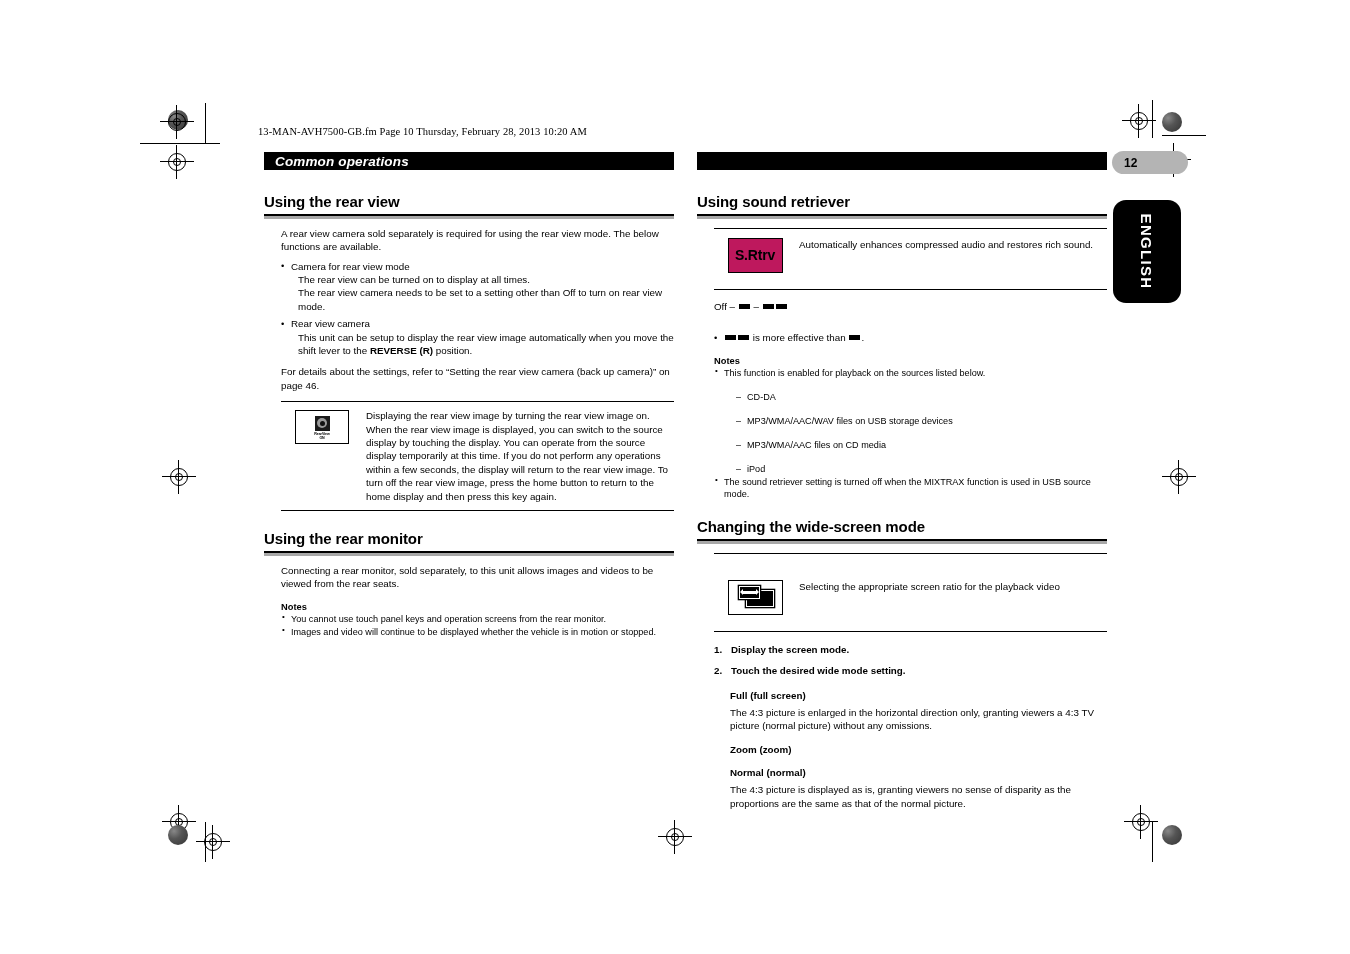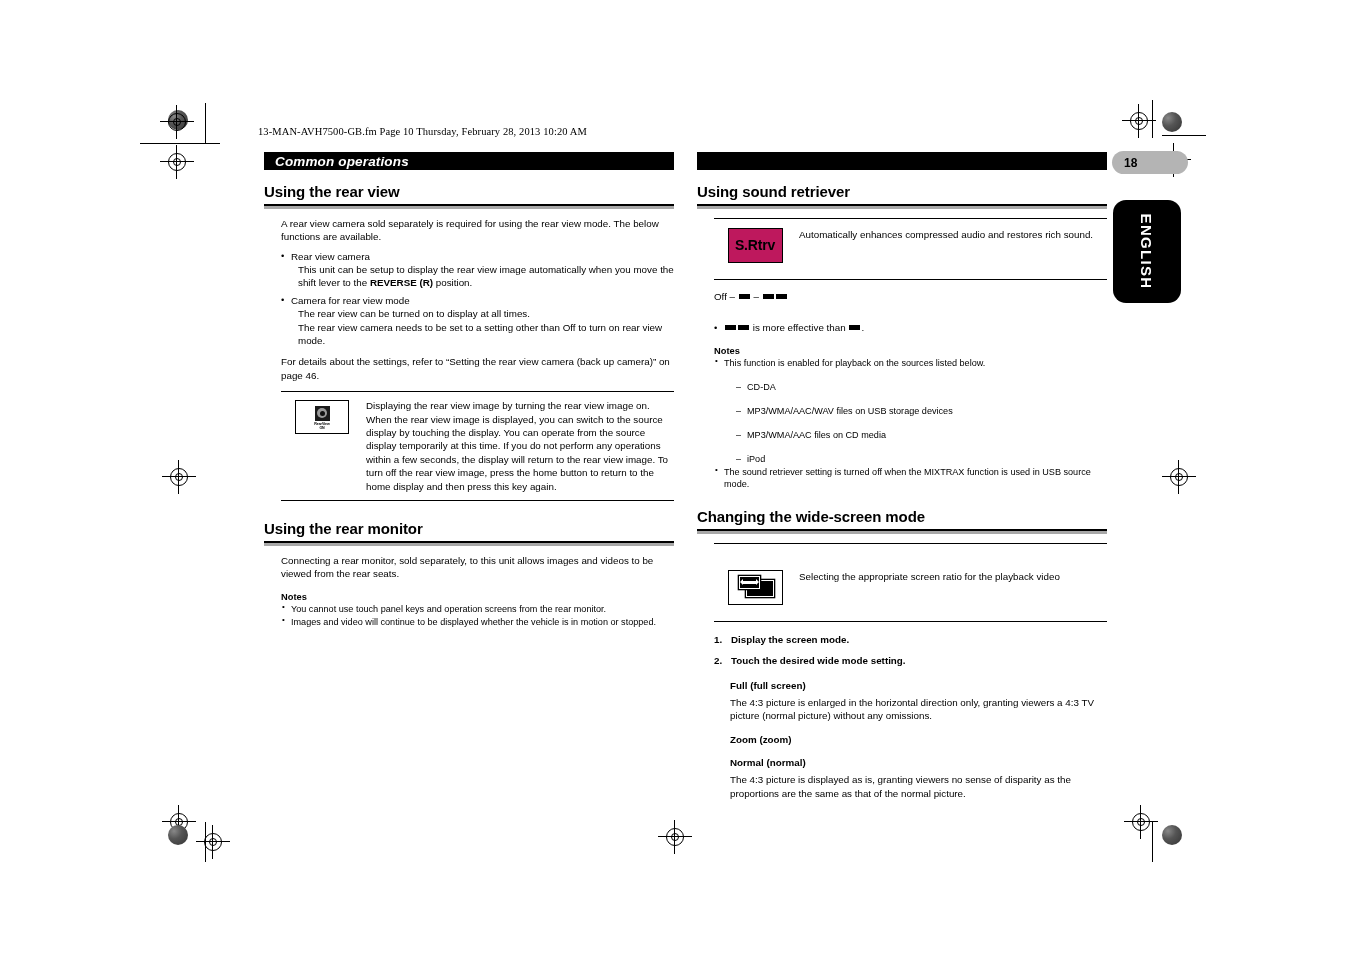--- a/index.html
+++ b/index.html
@@ -63,21 +63,21 @@
     font-style: italic;
     letter-spacing: 0.15px;
   }
   .runhead-blank { background: #000; height: 18px; width: 100%; }
 
   
   .h1 {
     font-size: 15px;
     font-weight: bold;
     letter-spacing: -0.1px;
-    margin: 14px 0 0 0;
+    margin: 24px 0 0 0;
     line-height: 1.1;
   }
   .h1-rule { height: 2.2px; background: #000; margin-top: 3px; }
   .h1-rule-gray { height: 3px; background: #a8a8a8; }
 
   
   .h2 {
     font-size: 11px;
     font-weight: bold;
     margin: 18px 0 0 0;
@@ -365,47 +365,47 @@
   <div class="h"></div>
     <div class="v"></div>
     <div class="c1"></div>
     <div class="c2"></div>
 </div>
 <div class="reg reg-dot" style="left:1162px; top:825px;"></div>
 <div class="reg reg-line" style="left:1152px; top:822px; width:1px; height:40px;"></div>
 
 <div class="fm-line">13-MAN-AVH7500-GB.fm  Page 10  Thursday, February 28, 2013  10:20 AM</div>
 
-<div class="pagenum">18</div>
+<div class="pagenum">12</div>
 
 <div class="langtab">
   <span>ENGLISH</span>
 </div>
 
 <div class="col col-left">
 
   <div class="runhead">
     <span class="runhead-text">Common operations</span>
   </div>
 
   <div class="h1">Using the rear view</div>
   <div class="h1-rule"></div>
   <div class="h1-rule-gray"></div>
 
   <p class="body">A rear view camera sold separately is required for using the rear view mode. The below functions are available.</p>
 
   <ul class="bul">
-    <li>
-      <span>Rear view camera</span>
-      <span class="sub"><span>This unit can be setup to display the rear view image automatically when you move the shift lever to the </span><b>REVERSE (R)</b><span> position.</span></span>
-    </li>
     <li>
       <span>Camera for rear view mode</span>
       <span class="sub">The rear view can be turned on to display at all times.</span>
       <span class="sub">The rear view camera needs to be set to a setting other than Off to turn on rear view mode.</span>
+    </li>
+    <li>
+      <span>Rear view camera</span>
+      <span class="sub"><span>This unit can be setup to display the rear view image automatically when you move the shift lever to the </span><b>REVERSE (R)</b><span> position.</span></span>
     </li>
   </ul>
 
   <p class="body">For details about the settings, refer to “Setting the rear view camera (back up camera)” on page 46.</p>
 
 
   <div class="keytab">
     <div class="keytab-cell-icon">
       <div class="icon-rearview">
         <div class="lensbox">

